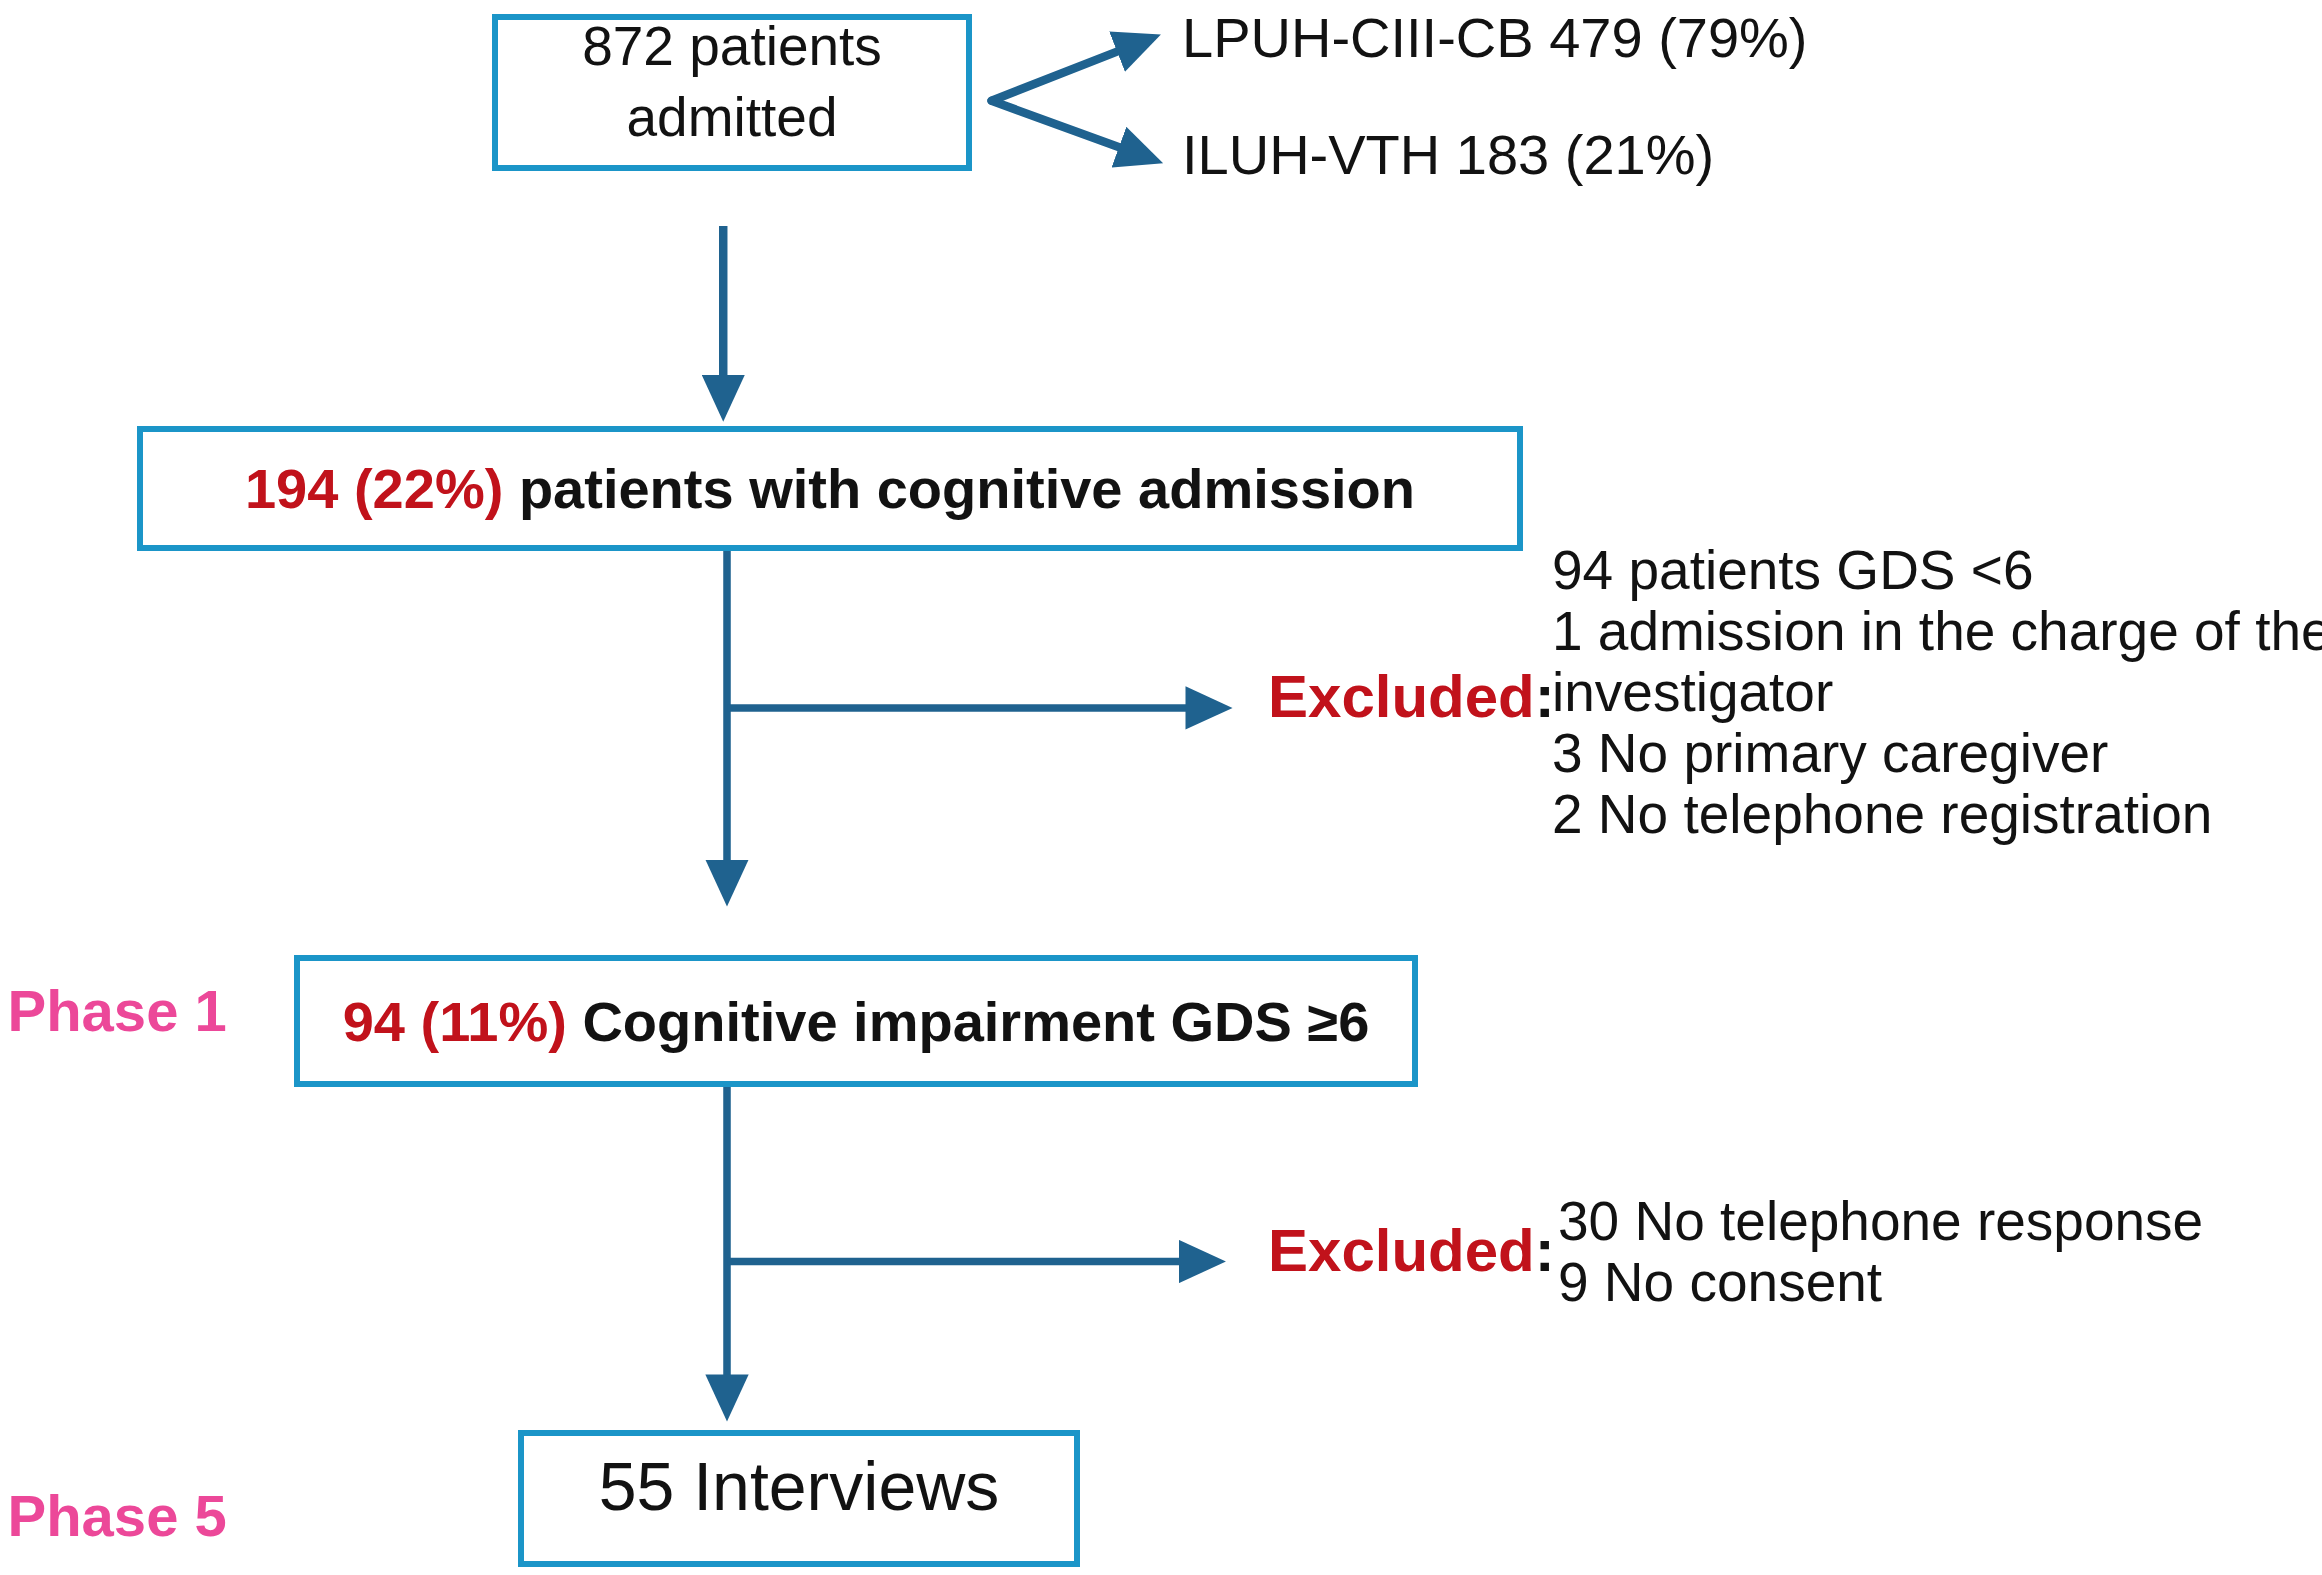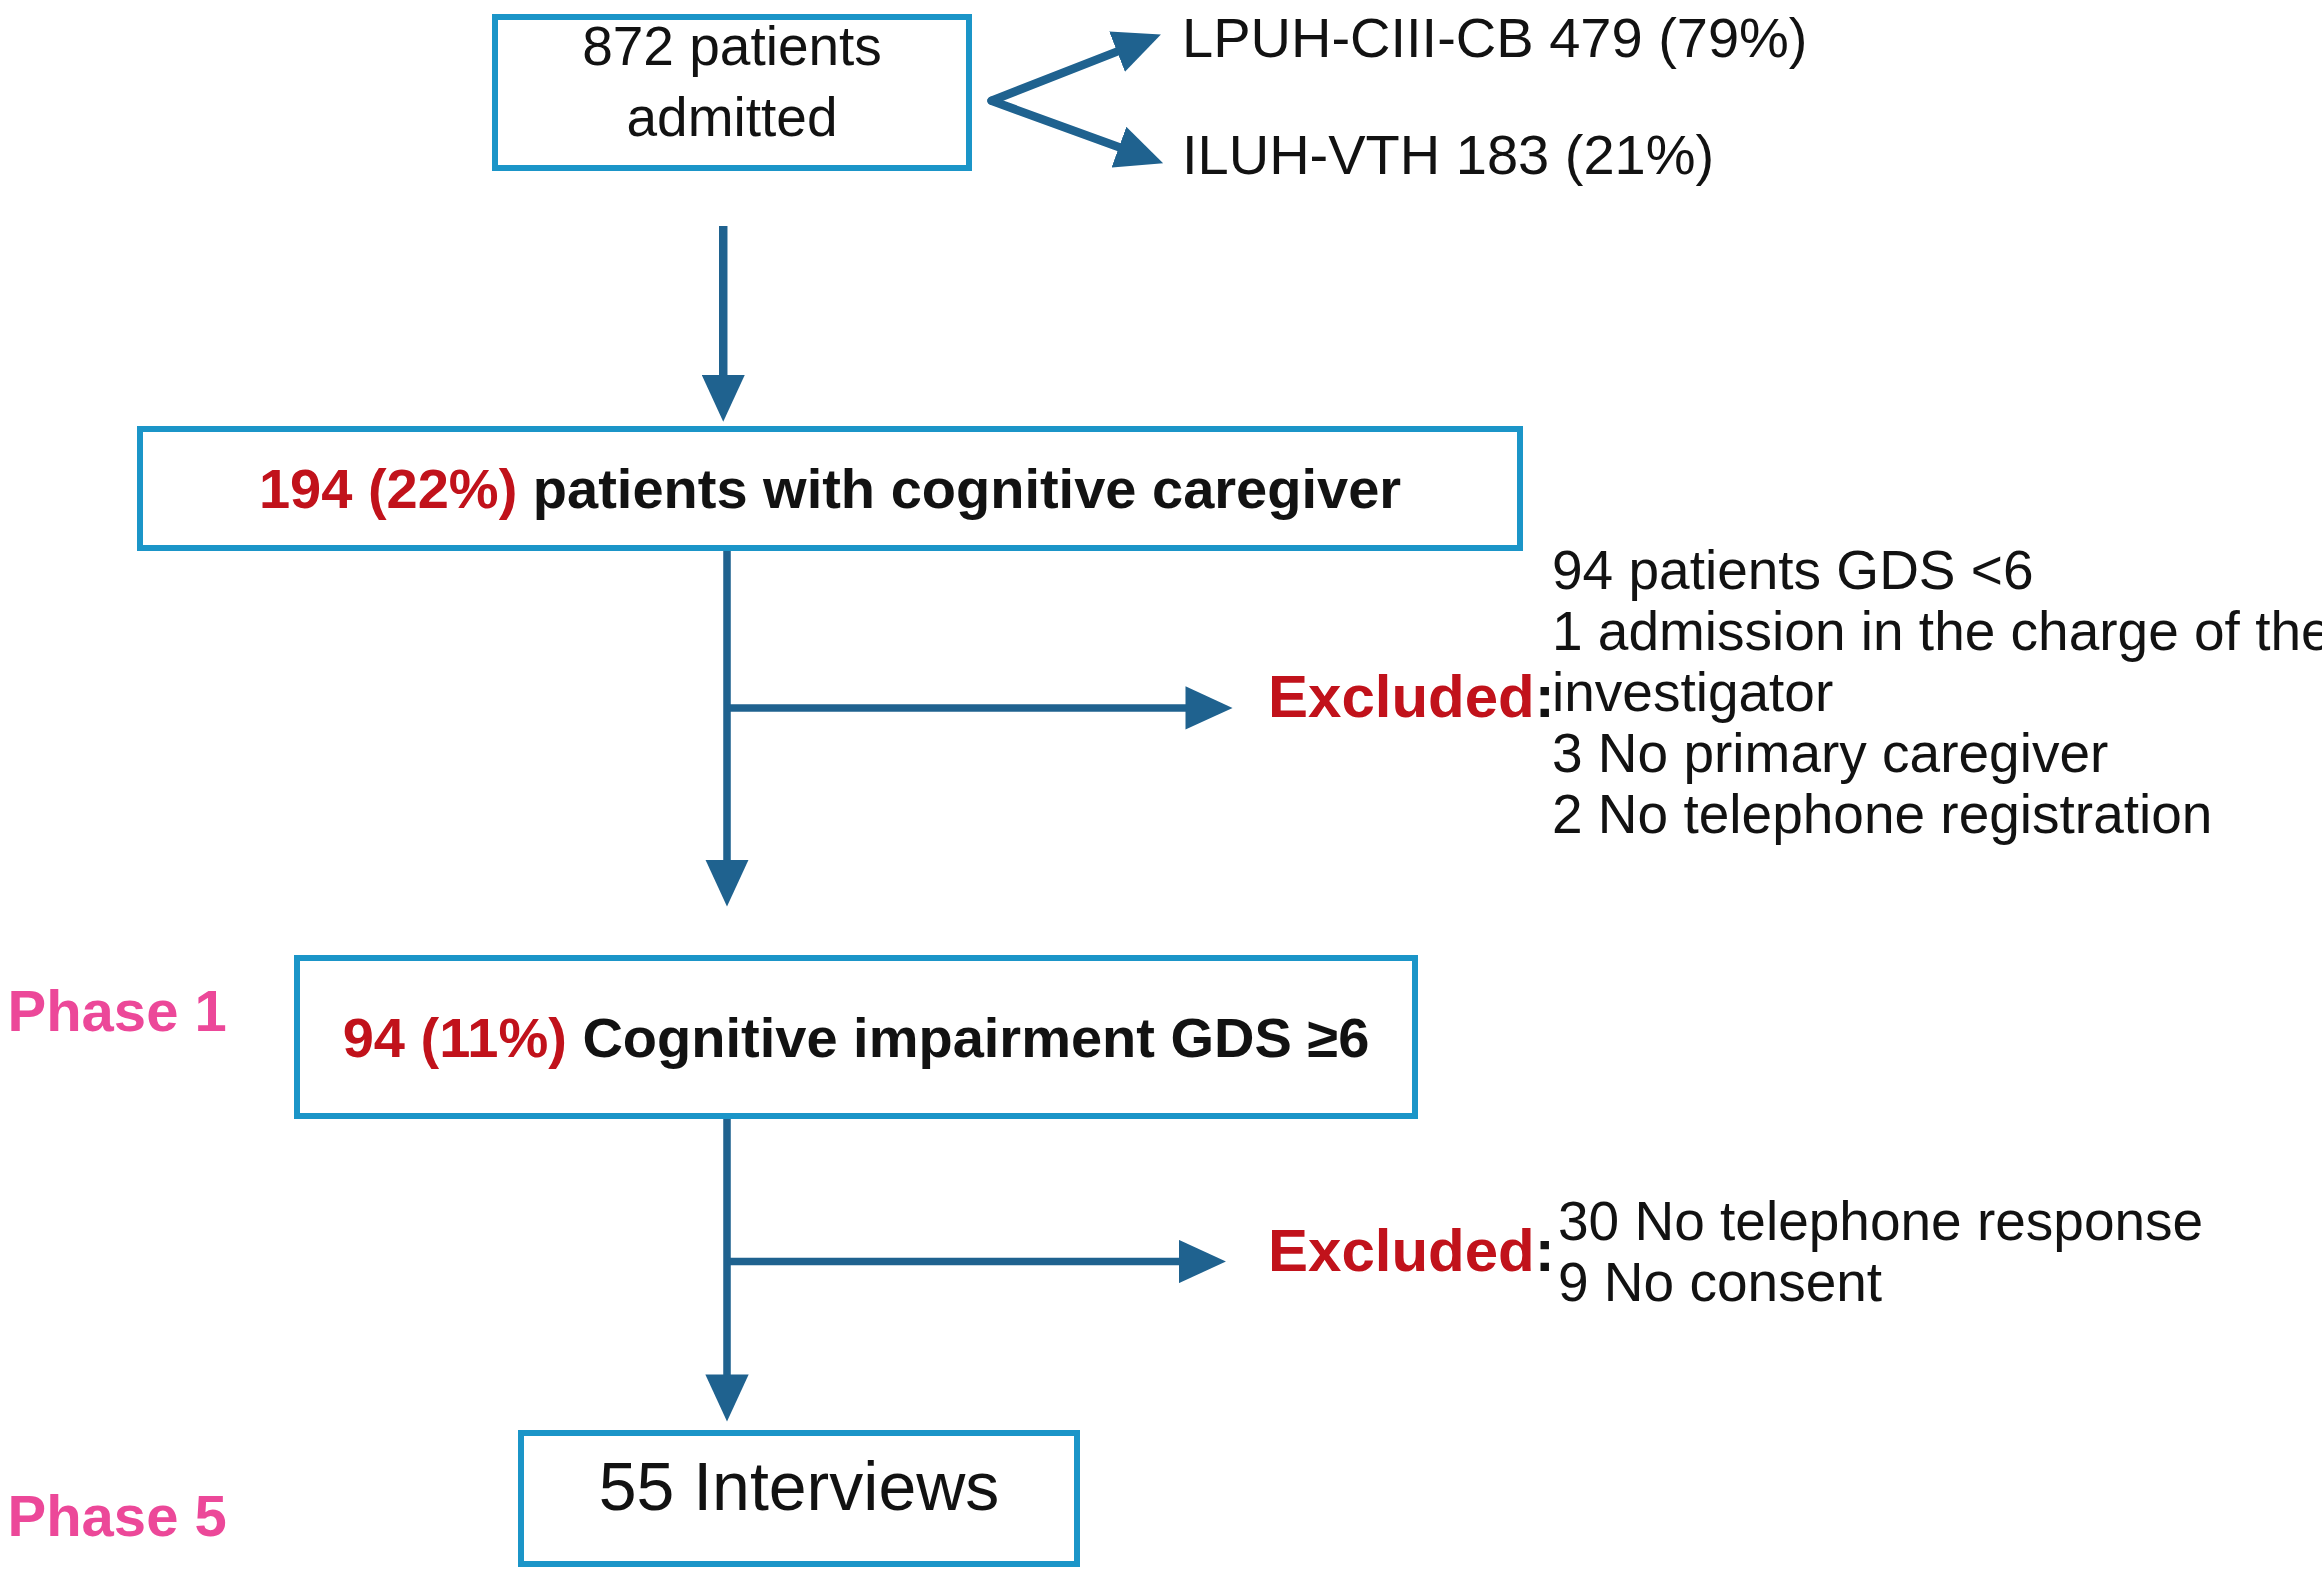--- a/index.html
+++ b/index.html
@@ -19,21 +19,21 @@
     background:#ffffff;
     display:flex;
     align-items:center;
     justify-content:center;
   }
   .box-admitted{left:492px;top:14px;width:480px;height:157px;}
   .box-admitted .inner{
     text-align:center;font-size:55px;line-height:71px;padding-bottom:21px;
   }
   .box-cognitive{left:137px;top:426px;width:1386px;height:125px;}
-  .box-gds{left:294px;top:955px;width:1124px;height:164px;}
+  .box-gds{left:294px;top:955px;width:1124px;height:132px;}
   .box-interviews{left:518px;top:1430px;width:562px;height:137px;padding-bottom:26px;}
   .box-cognitive .inner,.box-gds .inner{
     font-size:56px;font-weight:bold;white-space:nowrap;
   }
   .box-interviews .inner{font-size:68px;white-space:nowrap;}
   .red{color:#C1121B;}
   .split-label{
     position:absolute;font-size:56px;line-height:60px;white-space:nowrap;
   }
   .split-top{left:1182px;top:7.5px;}
@@ -85,21 +85,21 @@
       <div>admitted</div>
     </div>
   </div>
 
   <div class="split-label split-top">LPUH-CIII-CB 479 (79%)</div>
   <div class="split-label split-bottom">ILUH-VTH 183 (21%)</div>
 
   <div class="box box-cognitive">
     <div class="inner">
       <span class="red">194 (22%)</span>
-      <span>patients with cognitive caregiver</span>
+      <span>patients with cognitive admission</span>
     </div>
   </div>
 
   <div class="excluded excluded-1">
     <span class="red">Excluded</span><span class="colon">:</span>
   </div>
   <div class="ex-list ex-list-1">
     <div>94 patients GDS &lt;6</div>
     <div>1 admission in the charge of the investigator</div>
     <div>3 No primary caregiver</div>

